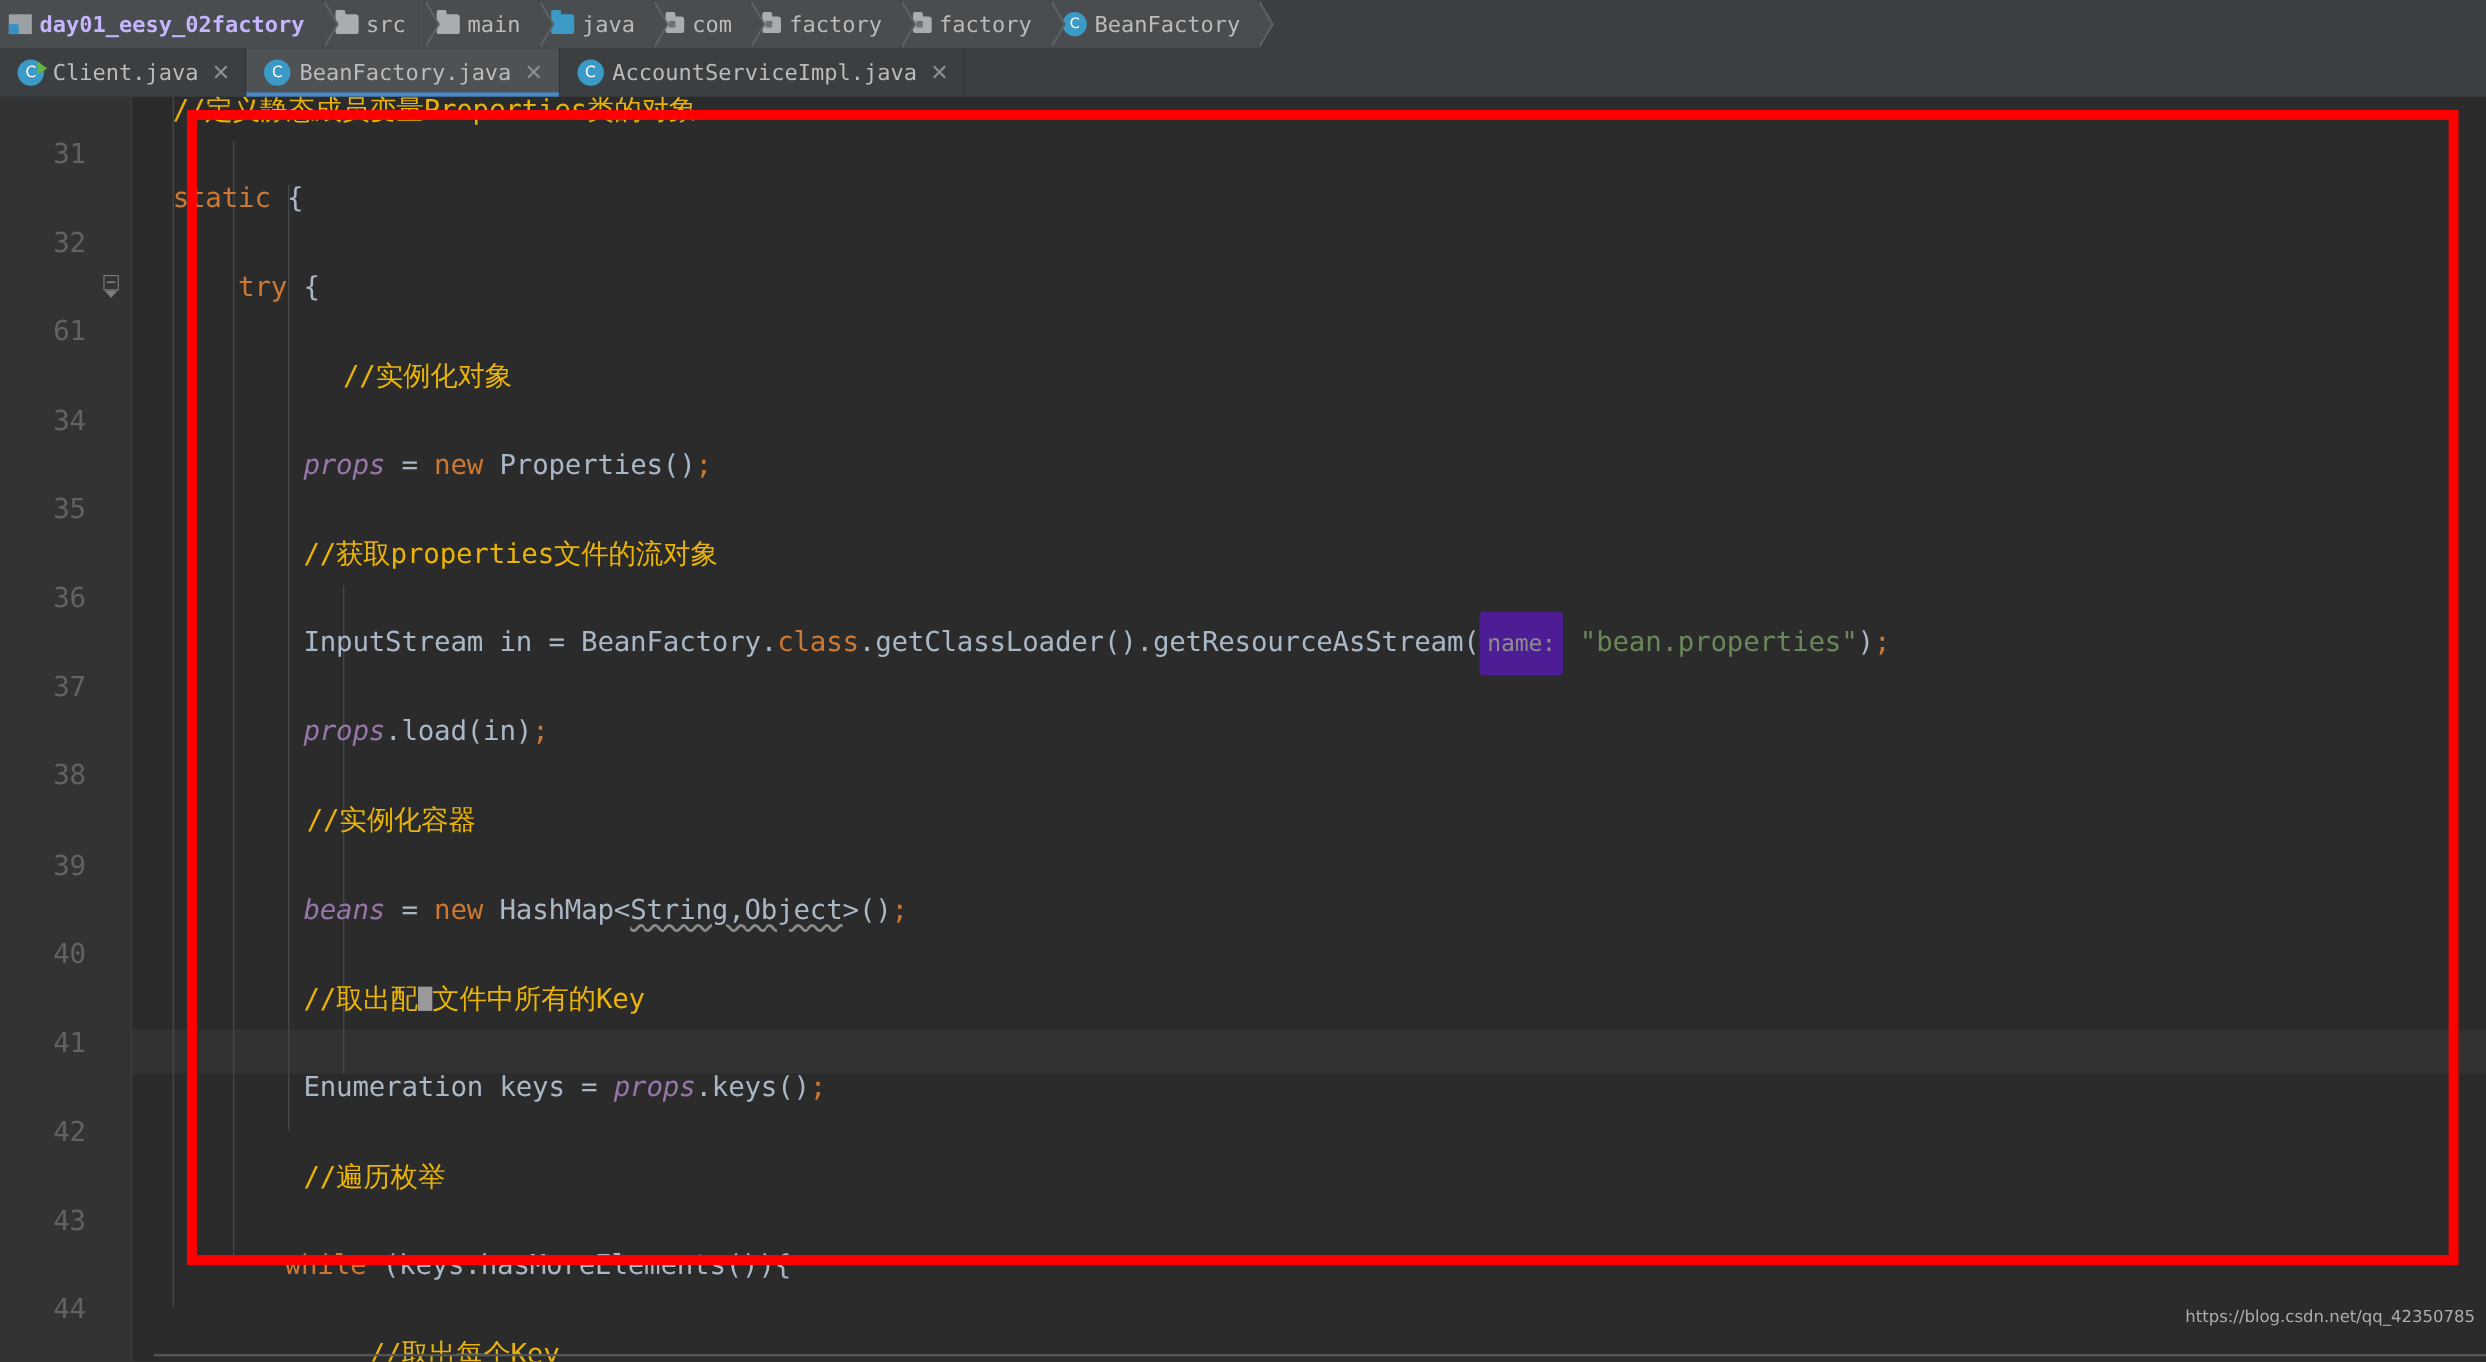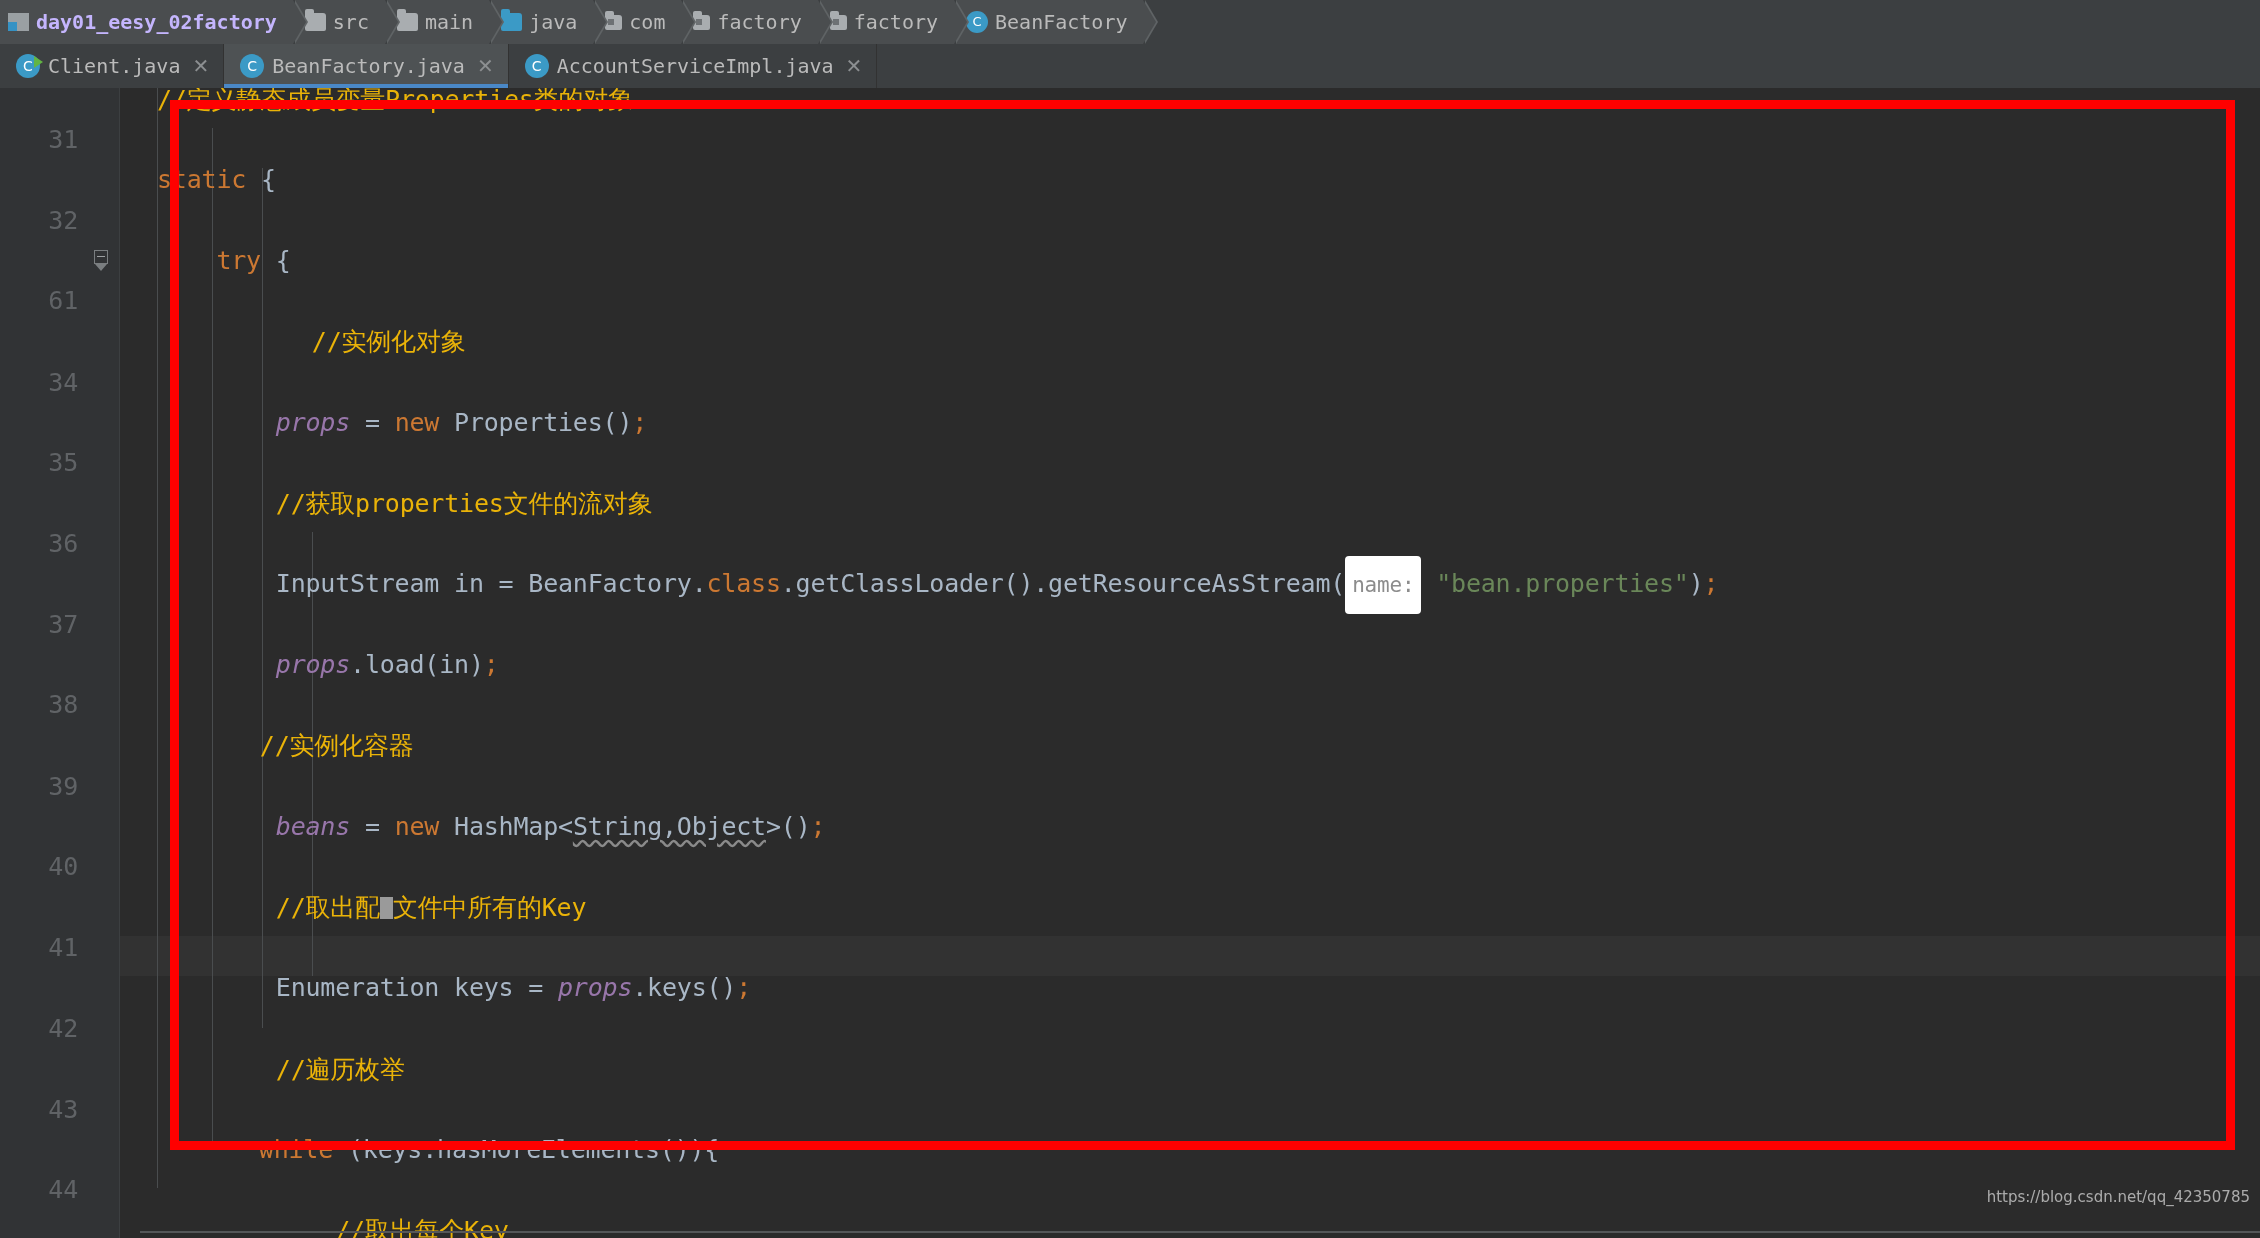--- a/index.html
+++ b/index.html
@@ -122,21 +122,21 @@
   .codetext{position:absolute;left:36px;top:0;height:40.4px;}
   .cur-line{position:absolute;left:120px;right:0;height:40.4px;background:#323232;}
 
   
   .kw{color:#cc7832;text-align:right;}
   .str{color:#6a8759;}
   .cmt{color:#eab308;}
   .fld{color:#9876aa;font-style:italic;}
   .semi{color:#cc7832;}
   .hint{
-    color:#8c8c8c;background:#ffffff;border-radius:4px;
+    color:#8c8c8c;background:#4c1d95;border-radius:4px;
     padding:17px 7px;font-size:21px;
   }
   .wavy{
     text-decoration:underline;
     text-decoration-style:wavy;
     text-decoration-color:#8a8a8a;
     text-underline-offset:5px;
   }
   .blockcur{
     display:inline-block;width:13px;height:22px;background:#9a9a9a;
@@ -291,21 +291,21 @@
     <span class="codetext" style="left:157px;">        InputStream in = BeanFactory.<span class="kw">class</span>.getClassLoader().getResourceAsStream(<span class="hint">name:</span> <span class="str">"bean.properties"</span>)<span class="semi">;</span></span>
   </div>
 
   <div class="row" style="top:274px;">
     <span class="ln">38</span>
     <span class="codetext" style="left:157px;">        <span class="fld">props</span>.load(in)<span class="semi">;</span></span>
   </div>
 
   <div class="row" style="top:315px;">
     <span class="ln">39</span>
-    <span class="codetext cmt" style="left:141px;">        //实例化容器</span>
+    <span class="codetext cmt" style="left:160px;">        //实例化容器</span>
   </div>
 
   <div class="row" style="top:355px;">
     <span class="ln">40</span>
     <span class="codetext" style="left:157px;">        <span class="fld">beans</span> = <span class="kw">new</span> HashMap&lt;<span class="wavy">String,Object</span>&gt;()<span class="semi">;</span></span>
   </div>
 
   <div class="row" style="top:396px;">
     <span class="ln">41</span>
     <span class="codetext cmt" style="left:157px;text-align:center;">        //取出配<span class="blockcur"></span>文件中所有的Key</span>

